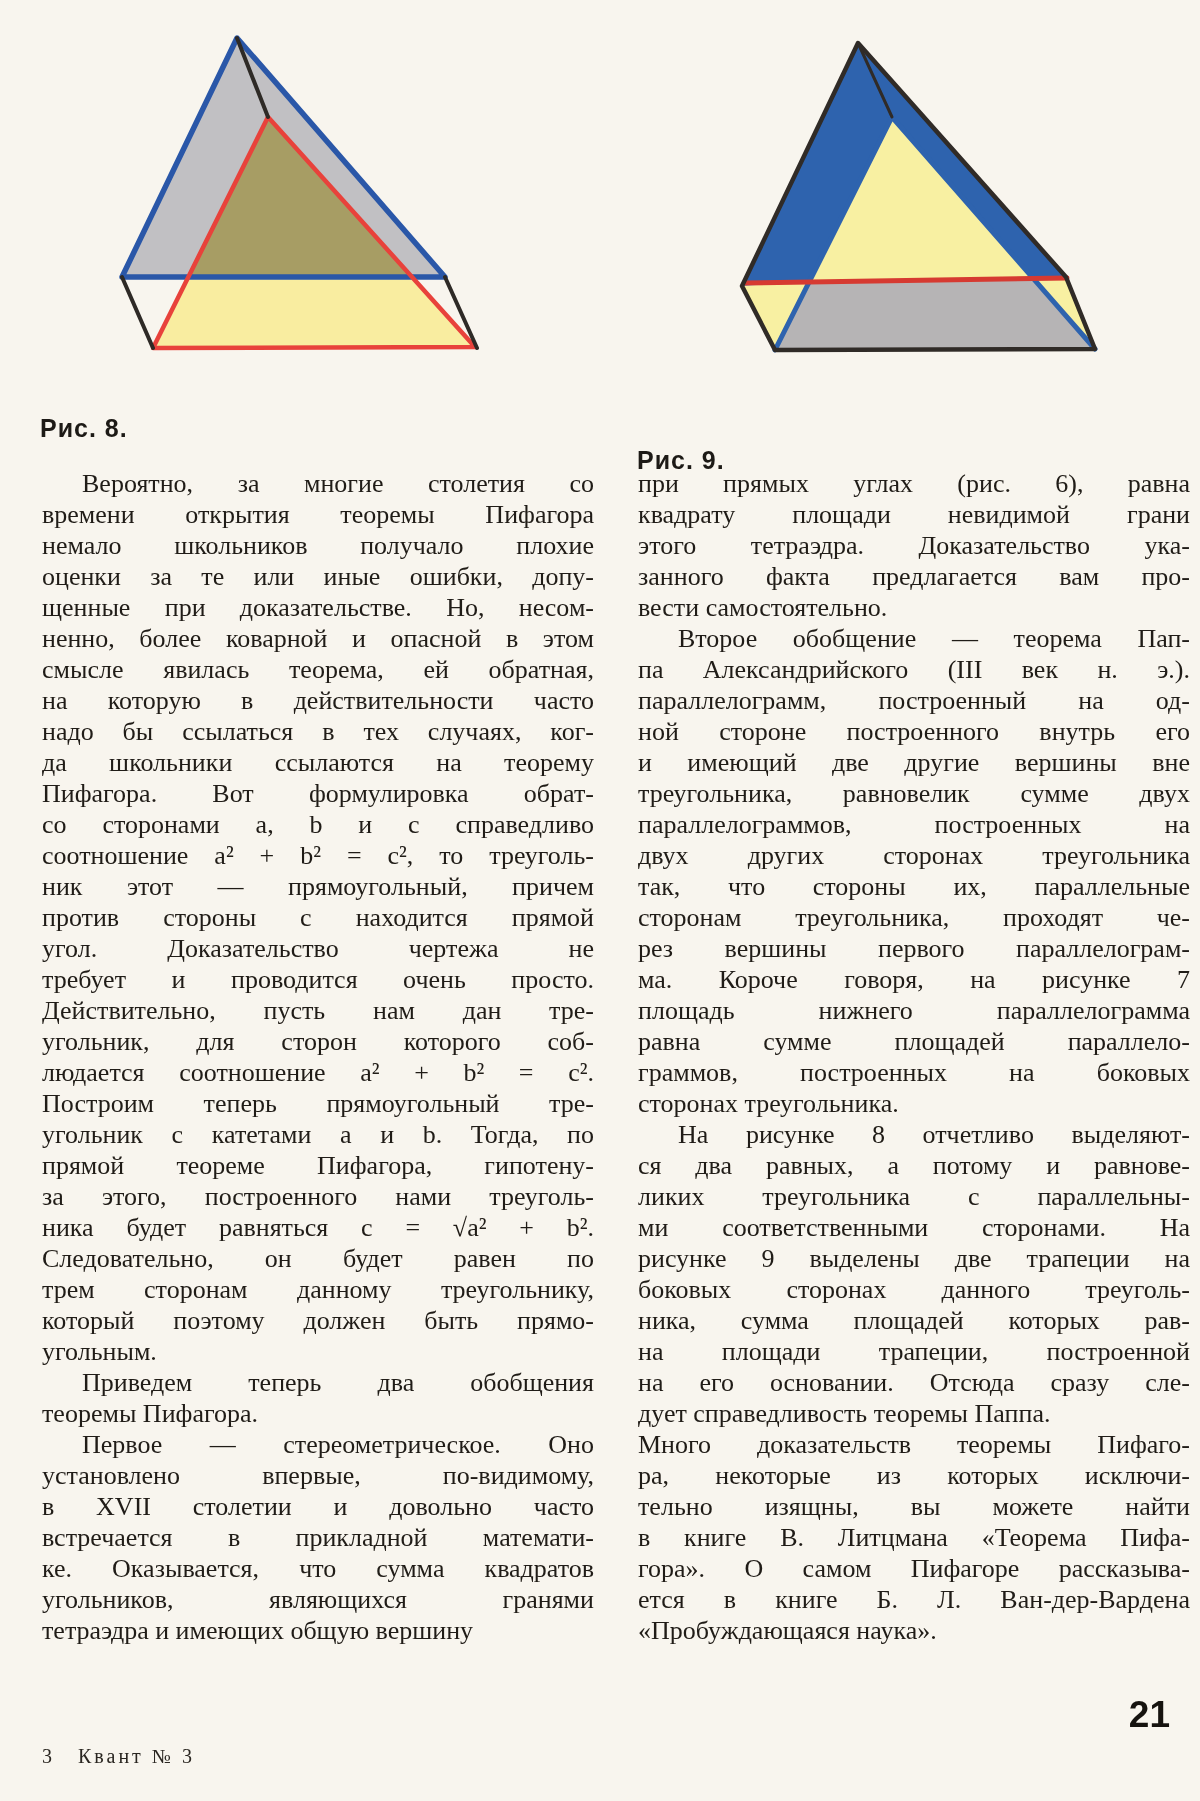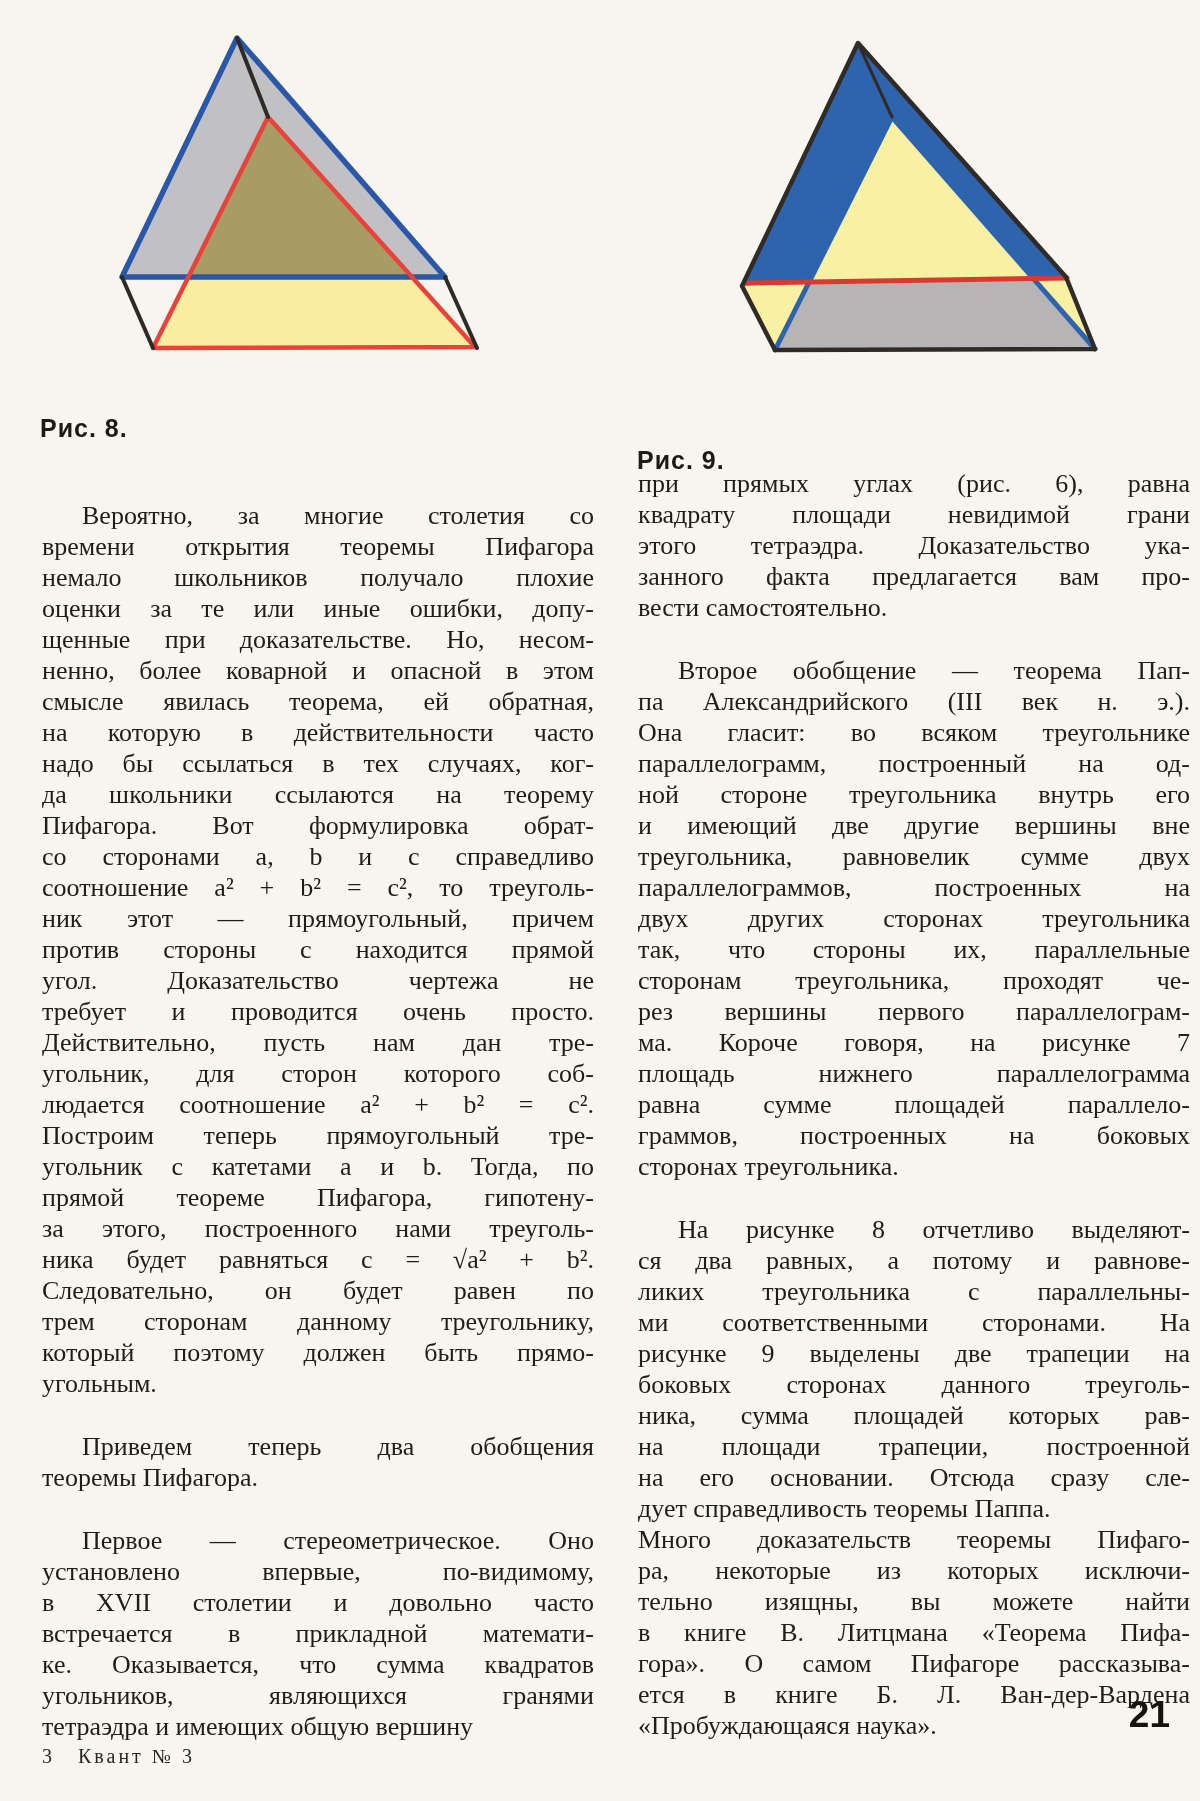--- a/index.html
+++ b/index.html
@@ -33,21 +33,21 @@
   }
   .col-left{left:42px;}
   .col-right{left:638px;}
   .para{margin:0;}
   .tline{
     text-align:justify;
     text-align-last:justify;
     white-space:normal;
   }
   .tline.tlast{text-align-last:left;}
-  .tline.tindent{padding-left:40px;margin-top:32px;}
+  .tline.tindent{padding-left:40px;}
   .footer-left{
     position:absolute;
     left:42px;top:1745px;
     font-size:20px;
     color:#2a2621;
   }
   .footer-left .sig{margin-right:26px;}
   .footer-left .journal{letter-spacing:3px;}
   .page-number{
     position:absolute;
@@ -140,23 +140,22 @@
       <div class="para">
         <div class="tline">при прямых углах (рис. 6), равна</div>
         <div class="tline">квадрату площади невидимой грани</div>
         <div class="tline">этого тетраэдра. Доказательство ука-</div>
         <div class="tline">занного факта предлагается вам про-</div>
         <div class="tline tlast">вести самостоятельно.</div>
       </div>
       <div class="para">
         <div class="tline tindent">Второе обобщение — теорема Пап-</div>
         <div class="tline">па Александрийского (III век н. э.).</div>
-        <div class="tline">Она гласит: во всяком треугольнике</div>
         <div class="tline">параллелограмм, построенный на од-</div>
-        <div class="tline">ной стороне треугольника внутрь его</div>
+        <div class="tline">ной стороне построенного внутрь его</div>
         <div class="tline">и имеющий две другие вершины вне</div>
         <div class="tline">треугольника, равновелик сумме двух</div>
         <div class="tline">параллелограммов, построенных на</div>
         <div class="tline">двух других сторонах треугольника</div>
         <div class="tline">так, что стороны их, параллельные</div>
         <div class="tline">сторонам треугольника, проходят че-</div>
         <div class="tline">рез вершины первого параллелограм-</div>
         <div class="tline">ма. Короче говоря, на рисунке 7</div>
         <div class="tline">площадь нижнего параллелограмма</div>
         <div class="tline">равна сумме площадей параллело-</div>

